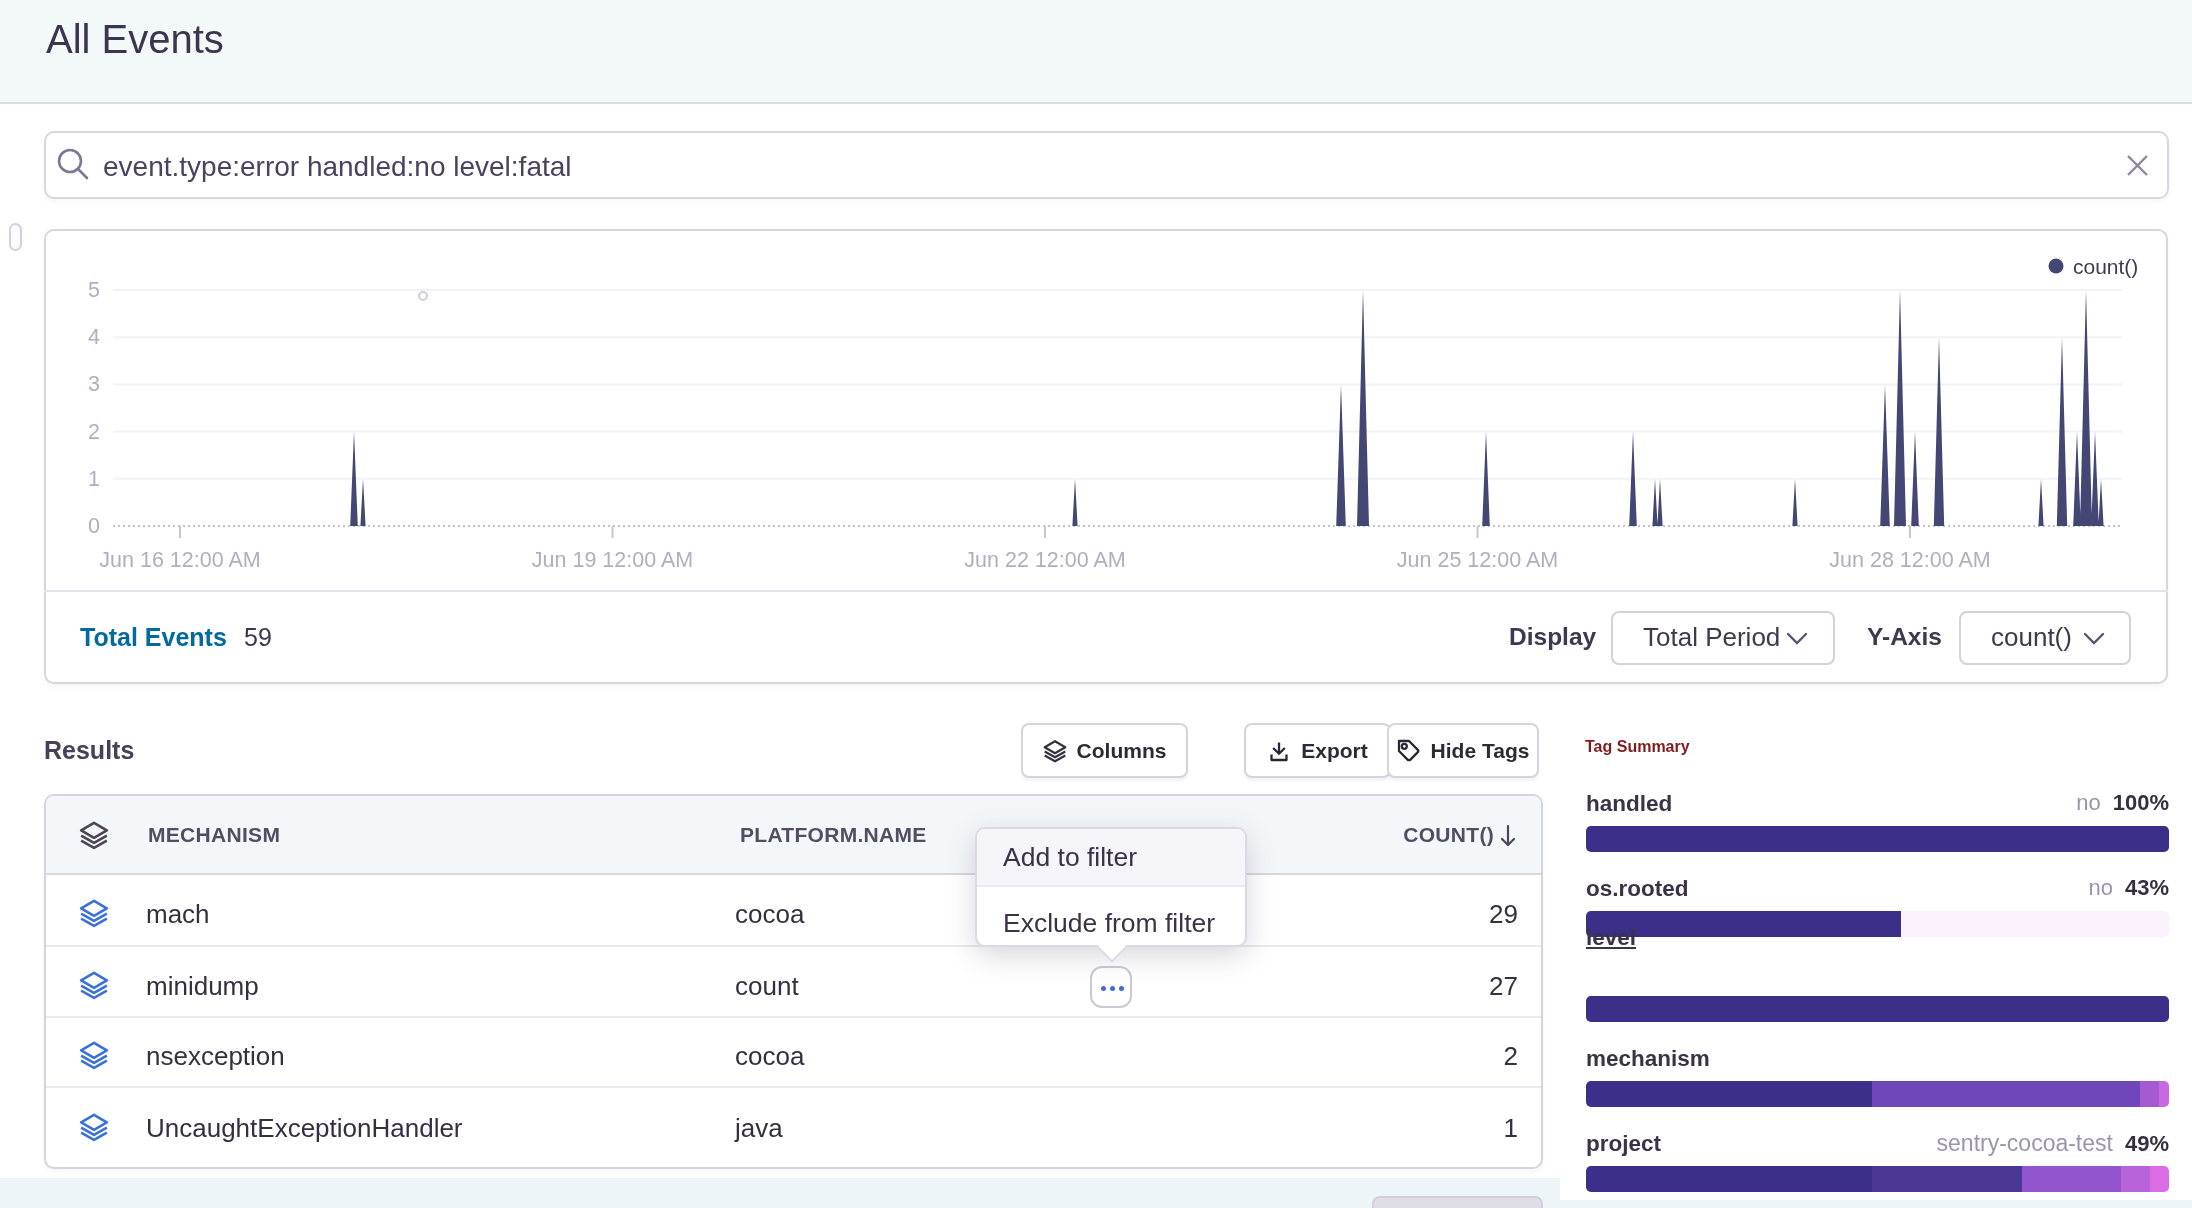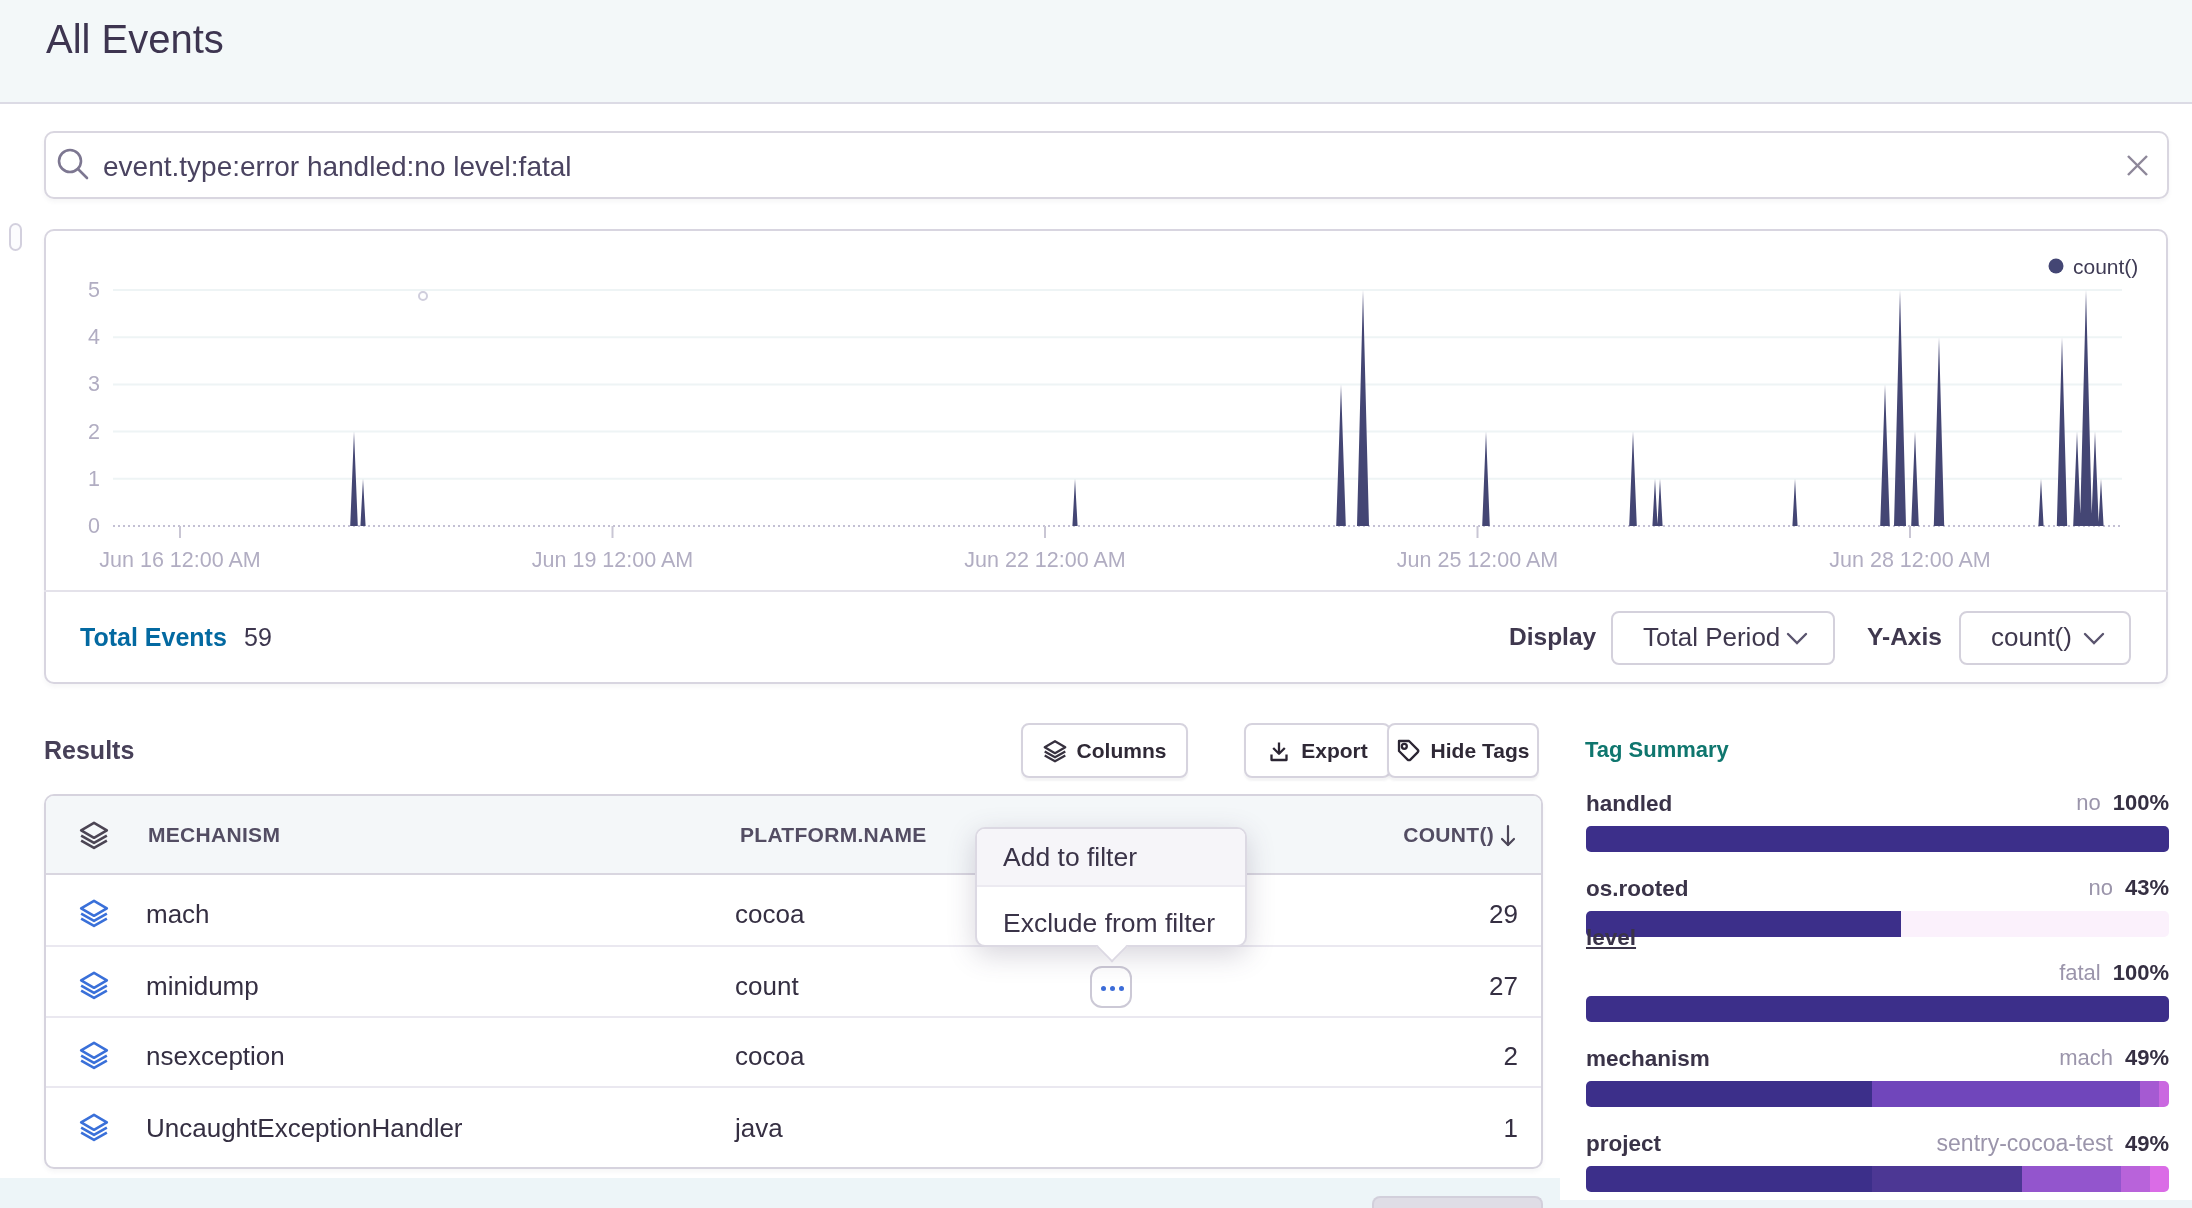--- a/index.html
+++ b/index.html
@@ -192,43 +192,41 @@
   <div class="abs" style="left:1101px;top:986px;width:5px;height:5px;border-radius:50%;background:#3c6cd8;"></div>
   <div class="abs" style="left:1110px;top:986px;width:5px;height:5px;border-radius:50%;background:#3c6cd8;"></div>
   <div class="abs" style="left:1119px;top:986px;width:5px;height:5px;border-radius:50%;background:#3c6cd8;"></div>
 
   <div class="abs" style="left:975px;top:827px;width:272px;height:120px;background:#fff;border:2px solid #dcd9e3;border-radius:10px;box-shadow:0 8px 28px rgba(74,66,94,0.22);"></div>
   <div class="abs" style="left:977px;top:829px;width:268px;height:58px;background:#f6f5f9;border-bottom:2px solid #eceaf1;border-radius:8px 8px 0 0;"></div>
   <div class="abs" style="left:1003px;top:844px;font-size:26.5px;color:#3a3348;line-height:1;">Add to filter</div>
   <div class="abs" style="left:1003px;top:910px;font-size:26.5px;color:#3a3348;line-height:1;">Exclude from filter</div>
   <div class="abs" style="left:1101px;top:936px;width:22px;height:22px;background:#fff;border-right:2px solid #dcd9e3;border-bottom:2px solid #dcd9e3;transform:rotate(45deg);"></div>
 
-  <div class="abs bold" style="left:1585px;top:737px;font-size:22px;color:#0f766e;line-height:1.2;text-align:center;">Tag Summary</div>
+  <div class="abs bold" style="left:1585px;top:737px;font-size:16px;color:#7f1d1d;line-height:1.2;text-align:center;">Tag Summary</div>
 
   <div class="abs tlabel" style="left:1586px;top:790px;">handled</div>
   <div class="abs tval" style="top:790px;"><span class="g">no</span><span class="v">100%</span></div>
   <div class="abs tbar" style="top:826px;">
       <span style="width:583px;background:#3c2f8a;"></span>
     </div>
 
   <div class="abs tlabel" style="left:1586px;top:875px;">os.rooted</div>
   <div class="abs tval" style="top:875px;"><span class="g">no</span><span class="v">43%</span></div>
   <div class="abs tbar" style="top:911px;">
       <span style="width:315px;background:#3c2f8a;"></span>
       <span style="width:268px;background:#fbf1fc;"></span>
     </div>
 
   <div class="abs tlabel" style="left:1586px;top:924px;text-decoration:underline;">level</div>
-  <div class="abs tval" style="top:960px;"><span class="g">fatal</span><span class="v">100%</span></div>
   <div class="abs tbar" style="top:996px;">
       <span style="width:583px;background:#3c2f8a;"></span>
     </div>
 
   <div class="abs tlabel" style="left:1586px;top:1045px;">mechanism</div>
-  <div class="abs tval" style="top:1045px;"><span class="g">mach</span><span class="v">49%</span></div>
   <div class="abs tbar" style="top:1081px;">
       <span style="width:286px;background:#3c2f8a;"></span>
       <span style="width:268px;background:#7046bb;"></span>
       <span style="width:19px;background:#a55ad2;"></span>
       <span style="width:10px;background:#ca68e0;"></span>
     </div>
 
   <div class="abs tlabel" style="left:1586px;top:1130px;">project</div>
   <div class="abs tval" style="top:1130px;"><span class="g" style="font-size:23px;">sentry-cocoa-test</span><span class="v">49%</span></div>
   <div class="abs tbar" style="top:1166px;">

